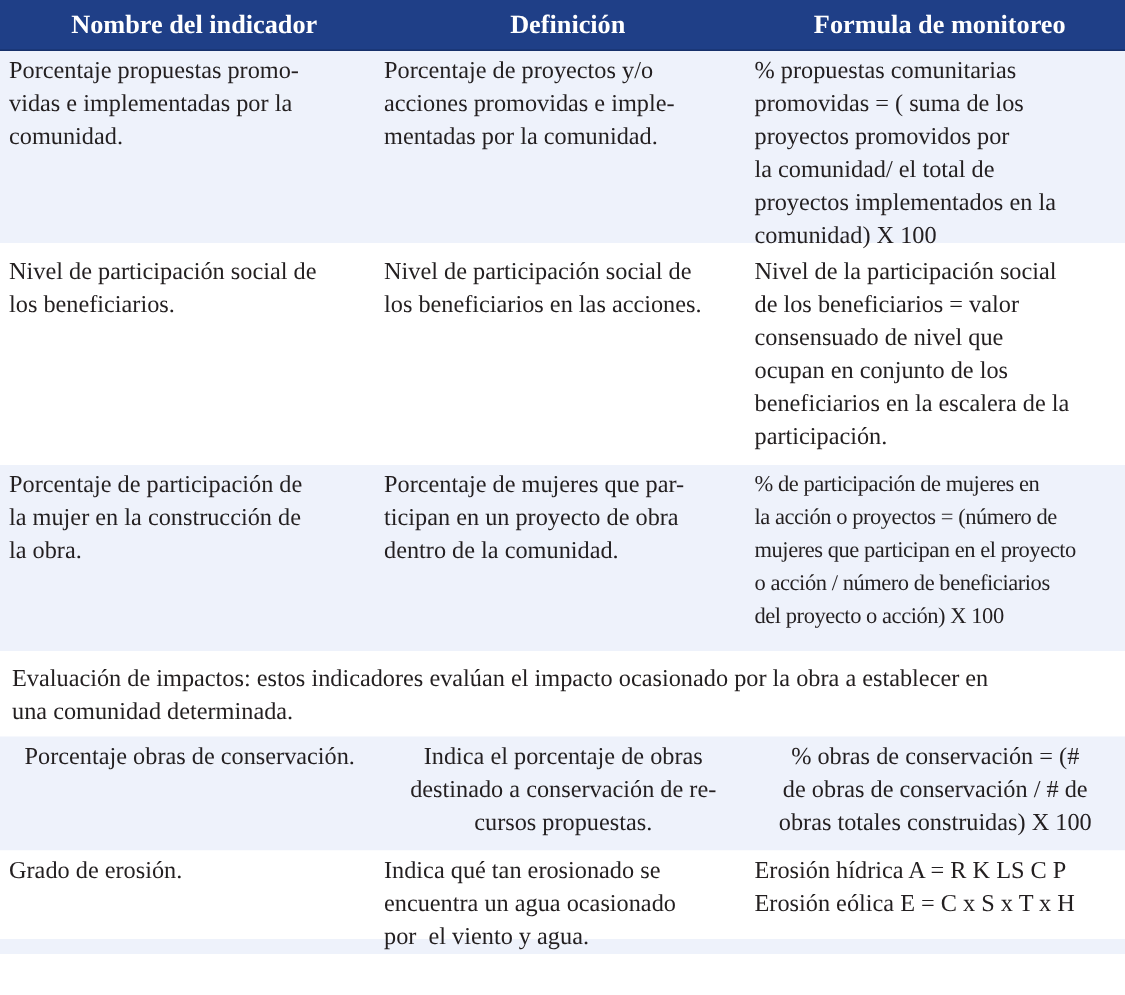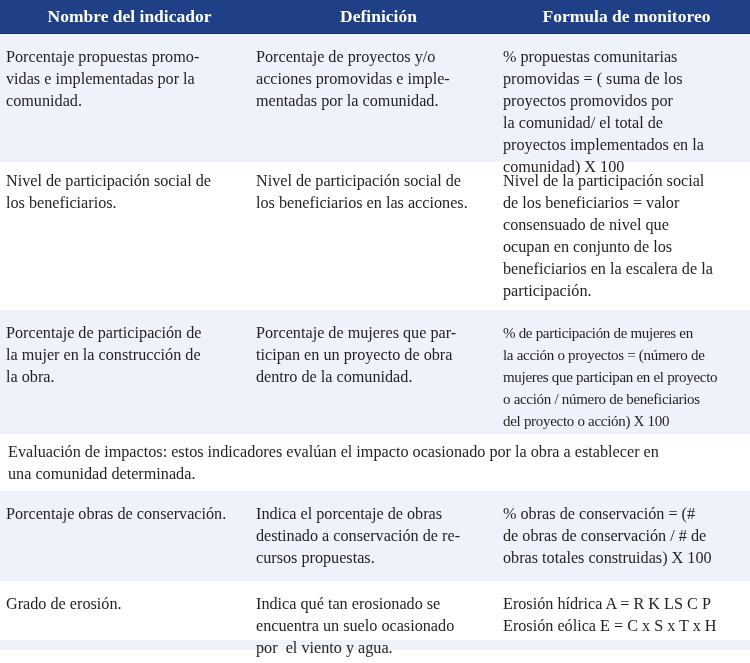--- a/index.html
+++ b/index.html
@@ -34,21 +34,21 @@
   }
   .c1 { width: 253px; box-sizing: border-box; padding-left: 6px; }
   .c2 { width: 248px; box-sizing: border-box; padding-left: 3px; }
   .c3 { width: 249px; box-sizing: border-box; padding-left: 2px; }
 
   .row {
     display: flex;
     box-sizing: border-box;
     font-size: 16.2px;
     line-height: 22px;
-    padding-top: 12px;
+    padding-top: 2px;
   }
   .row.shaded { background: #eef2fb; }
   .row.white { background: #ffffff; }
   .row .cell { box-sizing: border-box; }
   .row .c1 { padding-left: 6px; padding-right: 6px; }
   .row .c2 { padding-left: 3px; padding-right: 6px; }
   .row .c3 { padding-left: 2px; padding-right: 6px; }
   .justify { text-align: justify; }
 
   .span-row {
@@ -129,21 +129,21 @@
       <span class="line">o acción / número de beneficiarios</span>
       <span class="line">del proyecto o acción) X 100</span>
     </div>
   </div>
 
   <div class="span-row" style="height:57px;">
     <span class="line">Evaluación de impactos: estos indicadores evalúan el impacto ocasionado por la obra a establecer en</span>
     <span class="line">una comunidad determinada.</span>
   </div>
 
-  <div class="row shaded" style="height:90px;">
+  <div class="row shaded" style="height:76px;text-align:center;">
     <div class="cell c1">
       <span class="line">Porcentaje obras de conservación.</span>
     </div>
     <div class="cell c2">
       <span class="line">Indica el porcentaje de obras</span>
       <span class="line">destinado a conservación de re-</span>
       <span class="line">cursos propuestas.</span>
     </div>
     <div class="cell c3">
       <span class="line">% obras de conservación = (#</span>
@@ -151,21 +151,21 @@
       <span class="line">obras totales construidas) X 100</span>
     </div>
   </div>
 
   <div class="row white" style="height:59px;">
     <div class="cell c1">
       <span class="line">Grado de erosión.</span>
     </div>
     <div class="cell c2">
       <span class="line">Indica qué tan erosionado se</span>
-      <span class="line">encuentra un suelo ocasionado</span>
+      <span class="line">encuentra un agua ocasionado</span>
       <span class="line" style="white-space:pre;">por  el viento y agua.</span>
     </div>
     <div class="cell c3">
       <span class="line">Erosión hídrica A = R K LS C P</span>
       <span class="line">Erosión eólica E = C x S x T x H</span>
     </div>
   </div>
 
   <div style="height:10px; background:#eef2fb;"></div>
 </div>

